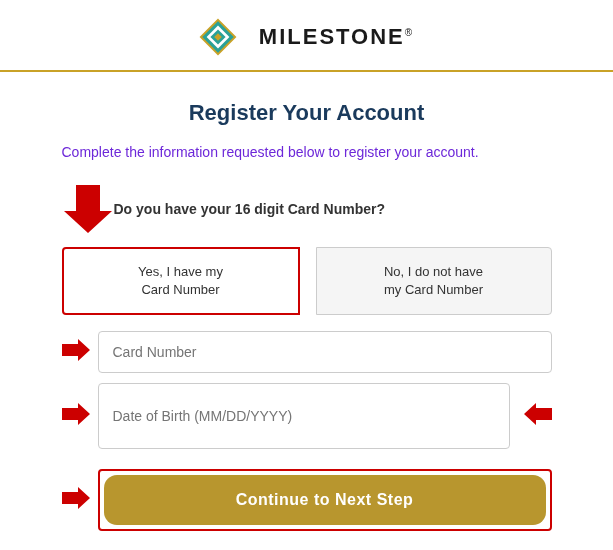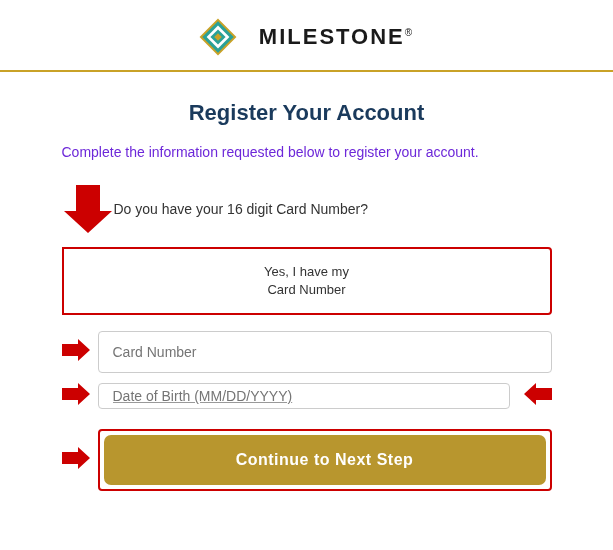--- a/index.html
+++ b/index.html
@@ -79,21 +79,21 @@
       position: relative;
     }
 
     .question-text {
       font-size: 14px;
       color: #333;
       font-weight: normal;
     }
 
     .question-text strong {
-      font-weight: normal;
+      font-weight: bold;
     }
 
     .toggle-buttons {
       display: flex;
       width: 100%;
       max-width: 490px;
       margin-bottom: 16px;
       gap: 16px;
     }
 
@@ -151,27 +151,26 @@
     .input-row-half {
       display: flex;
       width: 100%;
       max-width: 490px;
       margin-bottom: 20px;
       align-items: center;
     }
 
     .input-half {
       flex: 1;
-      padding: 4px 14px;
+      padding: 24px 14px;
       border: 1px solid #ccc;
       border-radius: 4px;
       font-size: 14px;
       color: #999;
       outline: none;
-      text-decoration: underline;
     }
 
     .input-half:first-of-type {
       margin-right: 6px;
     }
 
     .ssn-wrapper {
       flex: 1;
       display: flex;
       align-items: center;
@@ -225,21 +224,21 @@
     }
 
     .continue-btn {
       flex: 1;
       padding: 16px 10px;
       background: #b8962e;
       color: #fff;
       font-size: 16px;
       font-weight: bold;
       border: none;
-      border-radius: 7px;
+      border-radius: 13px;
       cursor: pointer;
       text-align: center;
       letter-spacing: 0.5px;
     }
 
     
     svg.big-arrow-down {
       width: 52px;
       height: 52px;
     }
@@ -275,20 +274,21 @@
     <svg class="big-arrow-down" viewBox="0 0 52 52">
       <polygon points="14,2 38,2 38,28 50,28 26,50 2,28 14,28" fill="#cc0000"></polygon>
     </svg>
     <span class="question-text">
       <strong>Do you have your 16 digit Card Number?</strong>
     </span>
   </div>
 
   <div class="toggle-buttons">
     <button class="toggle-btn active">Yes, I have my<br>Card Number</button>
+    <button class="toggle-btn">No, I do not have<br>my Card Number</button>
   </div>
 
   <div class="input-row-full">
     <span class="red-arrow-right">
       <svg class="side-arrow" viewBox="0 0 28 22">
         <polygon points="0,5 16,5 16,0 28,11 16,22 16,17 0,17" fill="#cc0000"></polygon>
       </svg>
     </span>
     <input class="input-full" type="text" placeholder="Card Number" style="">
   </div>

